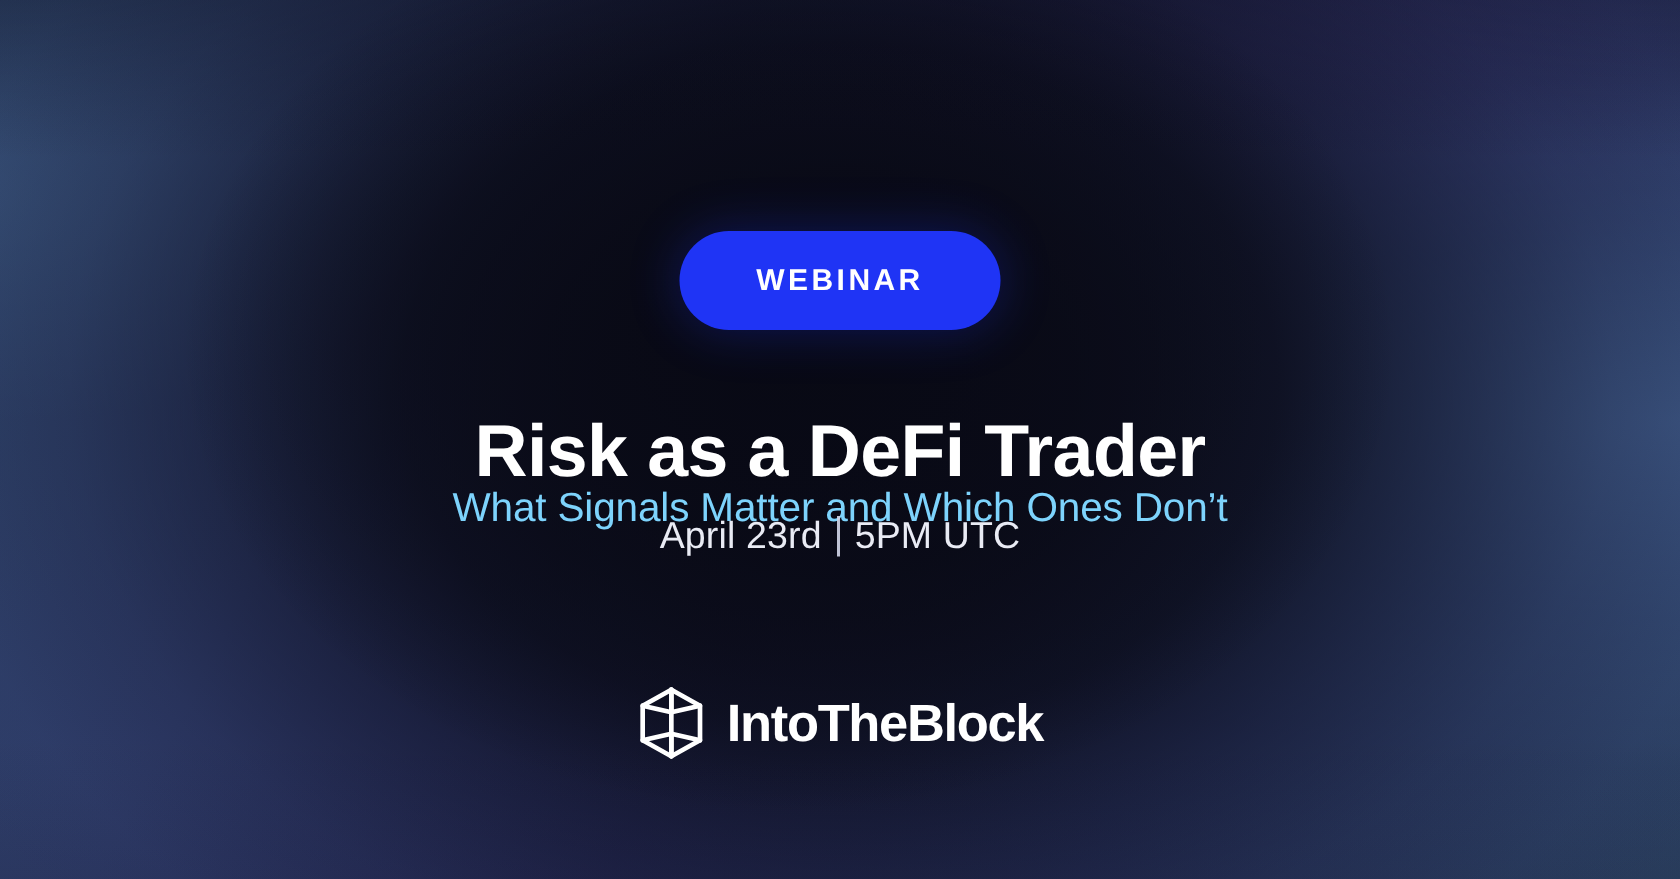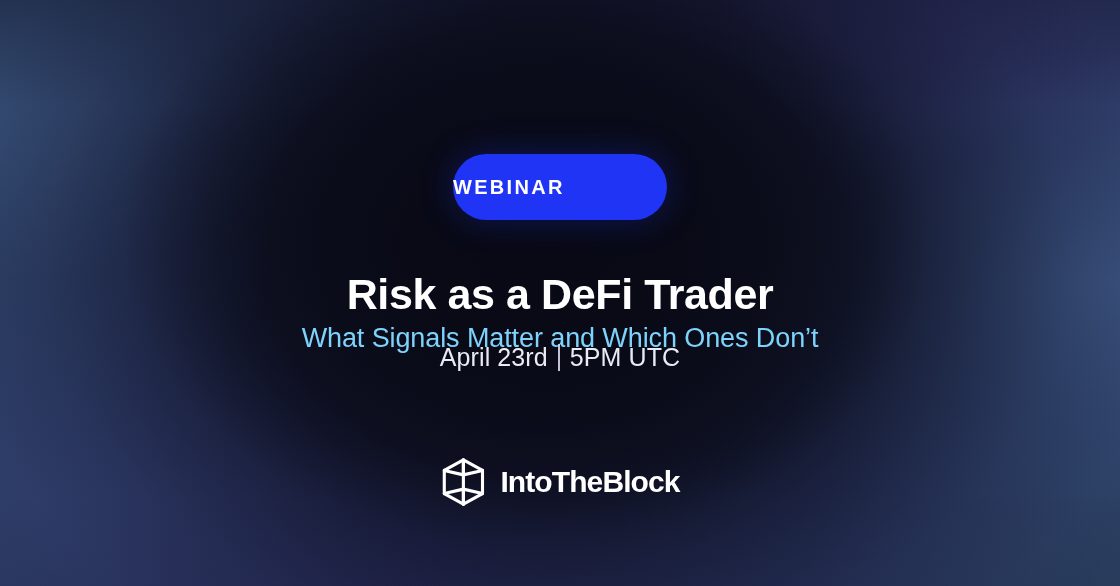--- a/index.html
+++ b/index.html
@@ -111,39 +111,39 @@
     position: absolute;
     top: 154px;
     left: 50%;
     transform: translateX(-50%);
     width: 214px;
     height: 66px;
     border-radius: 33px;
     background: #1f34f5;
     display: flex;
     align-items: center;
-    justify-content: flex-start;
+    justify-content: center;
     box-shadow: 0 0 34px rgba(31,52,245,0.30);
   }
   .pill-label {
     color: #ffffff;
     font-size: 20px;
     font-weight: bold;
     letter-spacing: 2.3px;
     line-height: 1;
   }
 
   .title {
     position: absolute;
     top: 243px;
     left: 0;
     width: 100%;
     text-align: center;
     color: #ffffff;
-    font-size: 43px;
+    font-size: 49px;
     font-weight: bold;
     letter-spacing: -0.4px;
     line-height: 1.06;
   }
 
   .subtitle {
     position: absolute;
     top: 295px;
     left: 0;
     width: 100%;
@@ -186,21 +186,21 @@
     align-items: center;
     gap: 14px;
   }
   .logo-mark {
     width: 46px;
     height: 48px;
     display: block;
   }
   .logo-word {
     color: #ffffff;
-    font-size: 30px;
+    font-size: 35px;
     font-weight: bold;
     letter-spacing: -0.9px;
     line-height: 1;
   }
 </style>
 </head>
 <body>
 
 <div class="banner">
 

